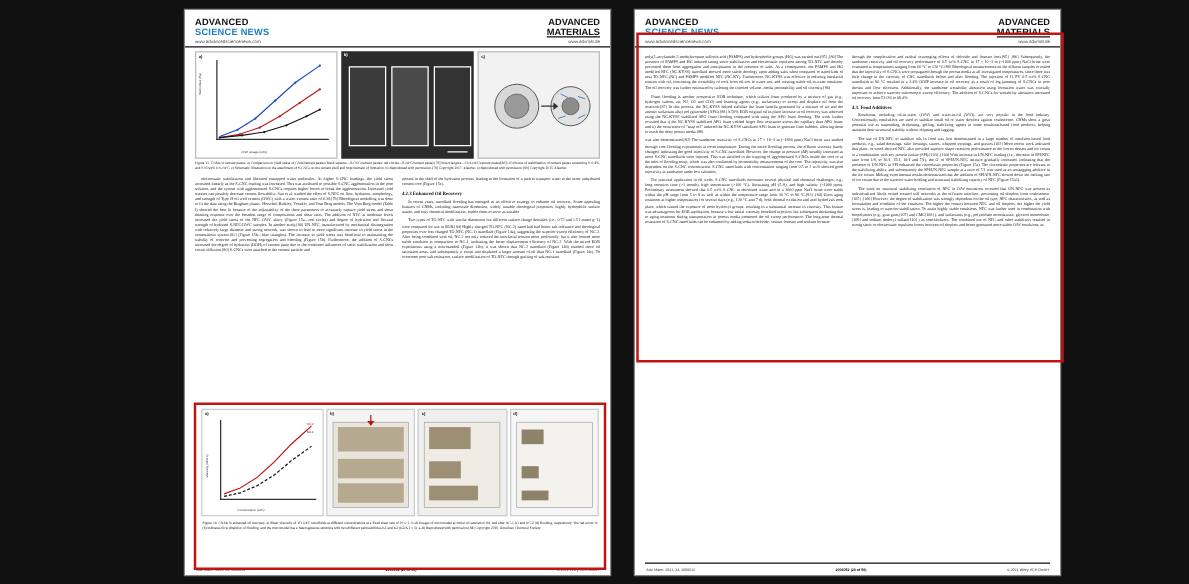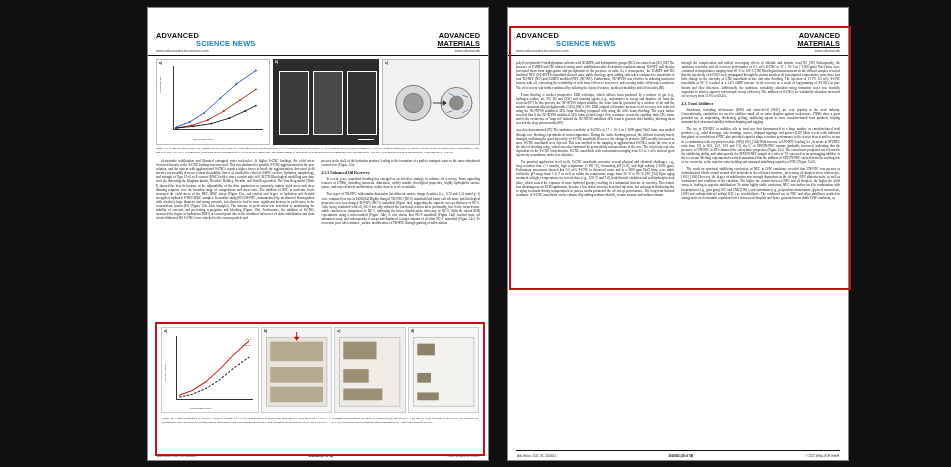--- a/index.html
+++ b/index.html
@@ -2,23 +2,23 @@
 <html><head>
 <meta charset="utf-8">
 <style>
   html,body{margin:0;padding:0;background:#111;}
   body{width:951px;height:467px;font-family:"Liberation Serif",serif;}
   .sheet{position:absolute;background:#fff;box-shadow:0 0 0 1px #888;}
   
   #page-left{left:148px;top:8px;width:340px;height:452px;}
   #page-right{left:508px;top:8px;width:340px;height:452px;}
 
-  .hdr{display:flex;justify-content:space-between;align-items:flex-start;padding:24px 8px 2px 8px;border-bottom:1.2px solid #111;}
+  .hdr{display:flex;justify-content:space-between;align-items:flex-start;padding:6px 8px 2px 8px;border-bottom:1.2px solid #111;}
   .hdr-left .adv{font-family:"Liberation Sans",sans-serif;font-weight:bold;font-size:7.4px;color:#111;letter-spacing:.2px;line-height:8px;}
-  .hdr-left .adv2{color:#1a7fc1;margin-left:40px;}
+  .hdr-left .adv2{color:#1a7fc1;}
   .hdr-left .url{font-family:"Liberation Sans",sans-serif;font-size:3.6px;color:#444;margin-top:1px;}
   .hdr-right{text-align:right;}
   .hdr-right .adv{font-family:"Liberation Sans",sans-serif;font-weight:bold;font-size:7.4px;line-height:8px;color:#111;}
   .hdr-right .mat{color:#111;text-decoration:underline;}
   .hdr-right .url{font-family:"Liberation Sans",sans-serif;font-size:3.6px;color:#444;margin-top:1px;}
 
   .cols{display:flex;gap:7px;padding:5px 8px 0 8px;}
   .col{width:50%;}
   p.body{font-size:3.25px;line-height:4.1px;text-align:justify;color:#111;margin:0 0 3px 0;hyphens:auto;}
   p.body.noind{text-indent:0;}

